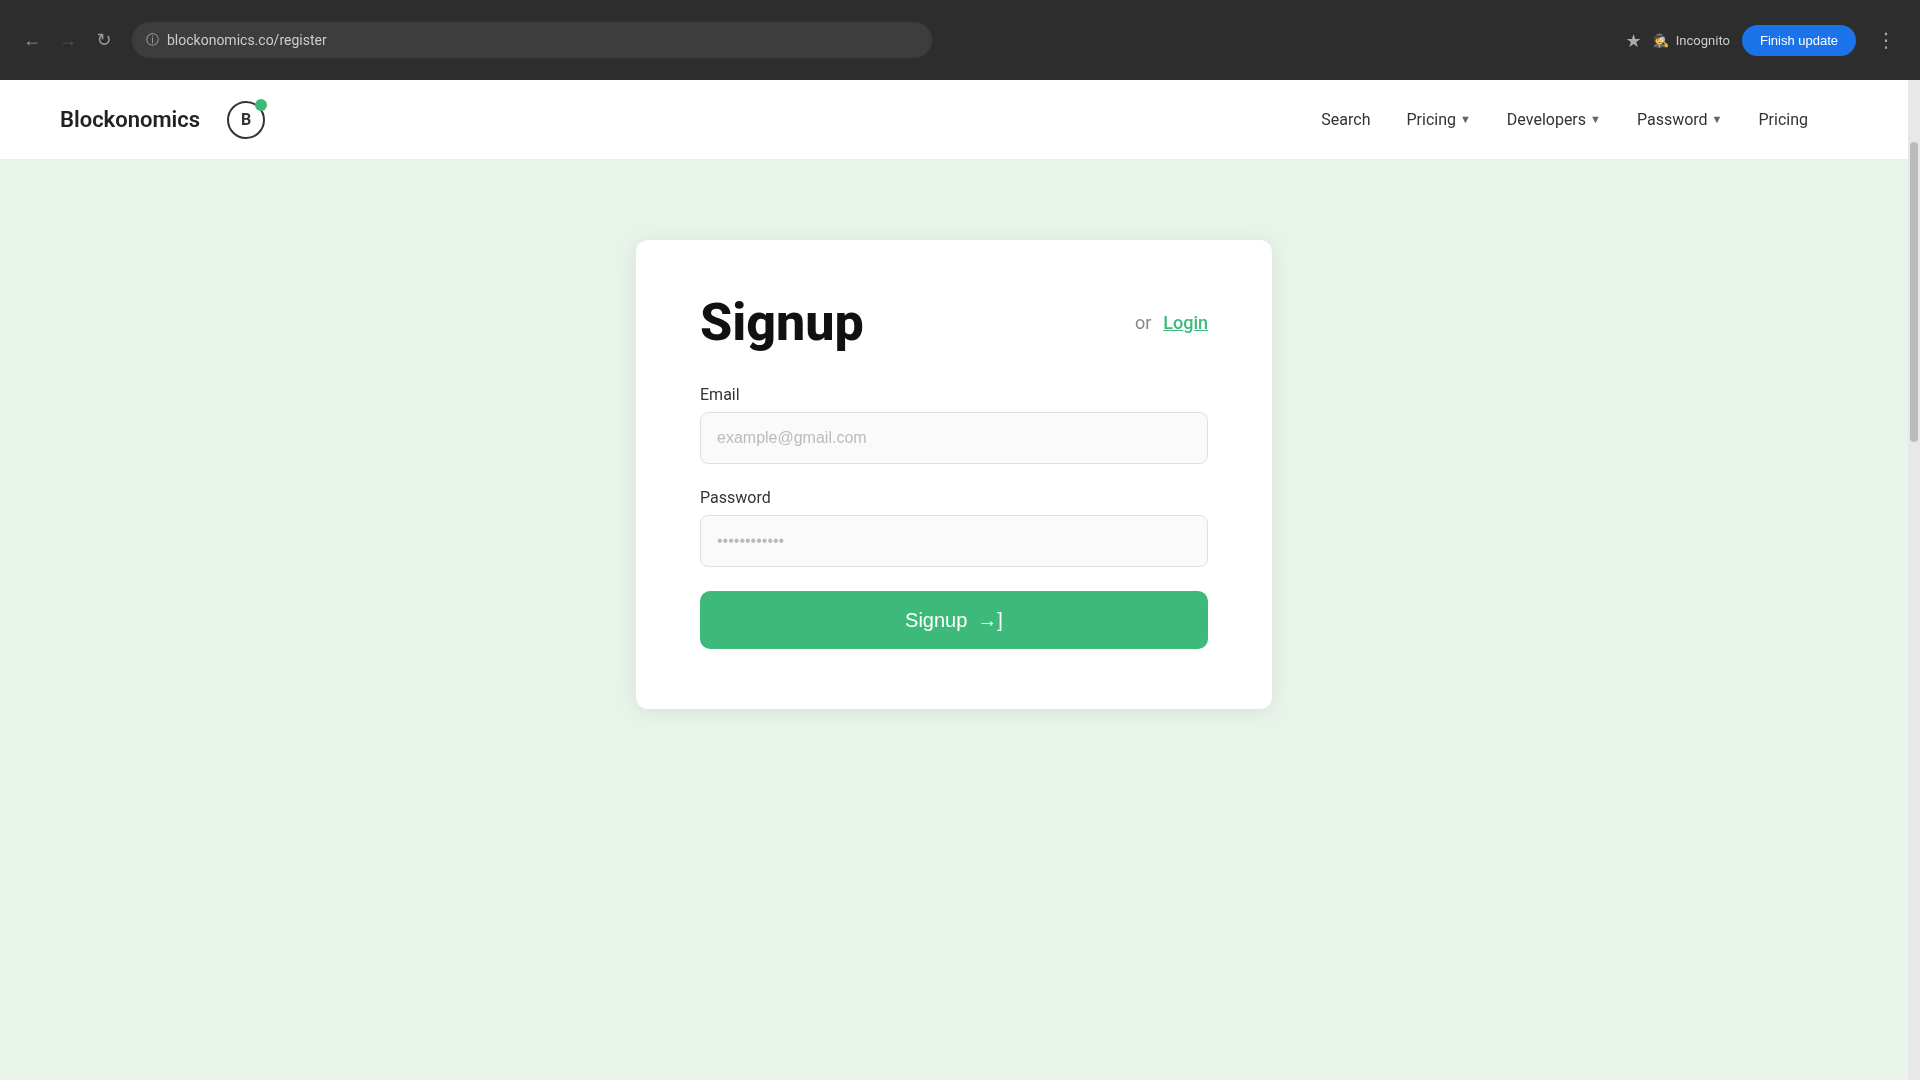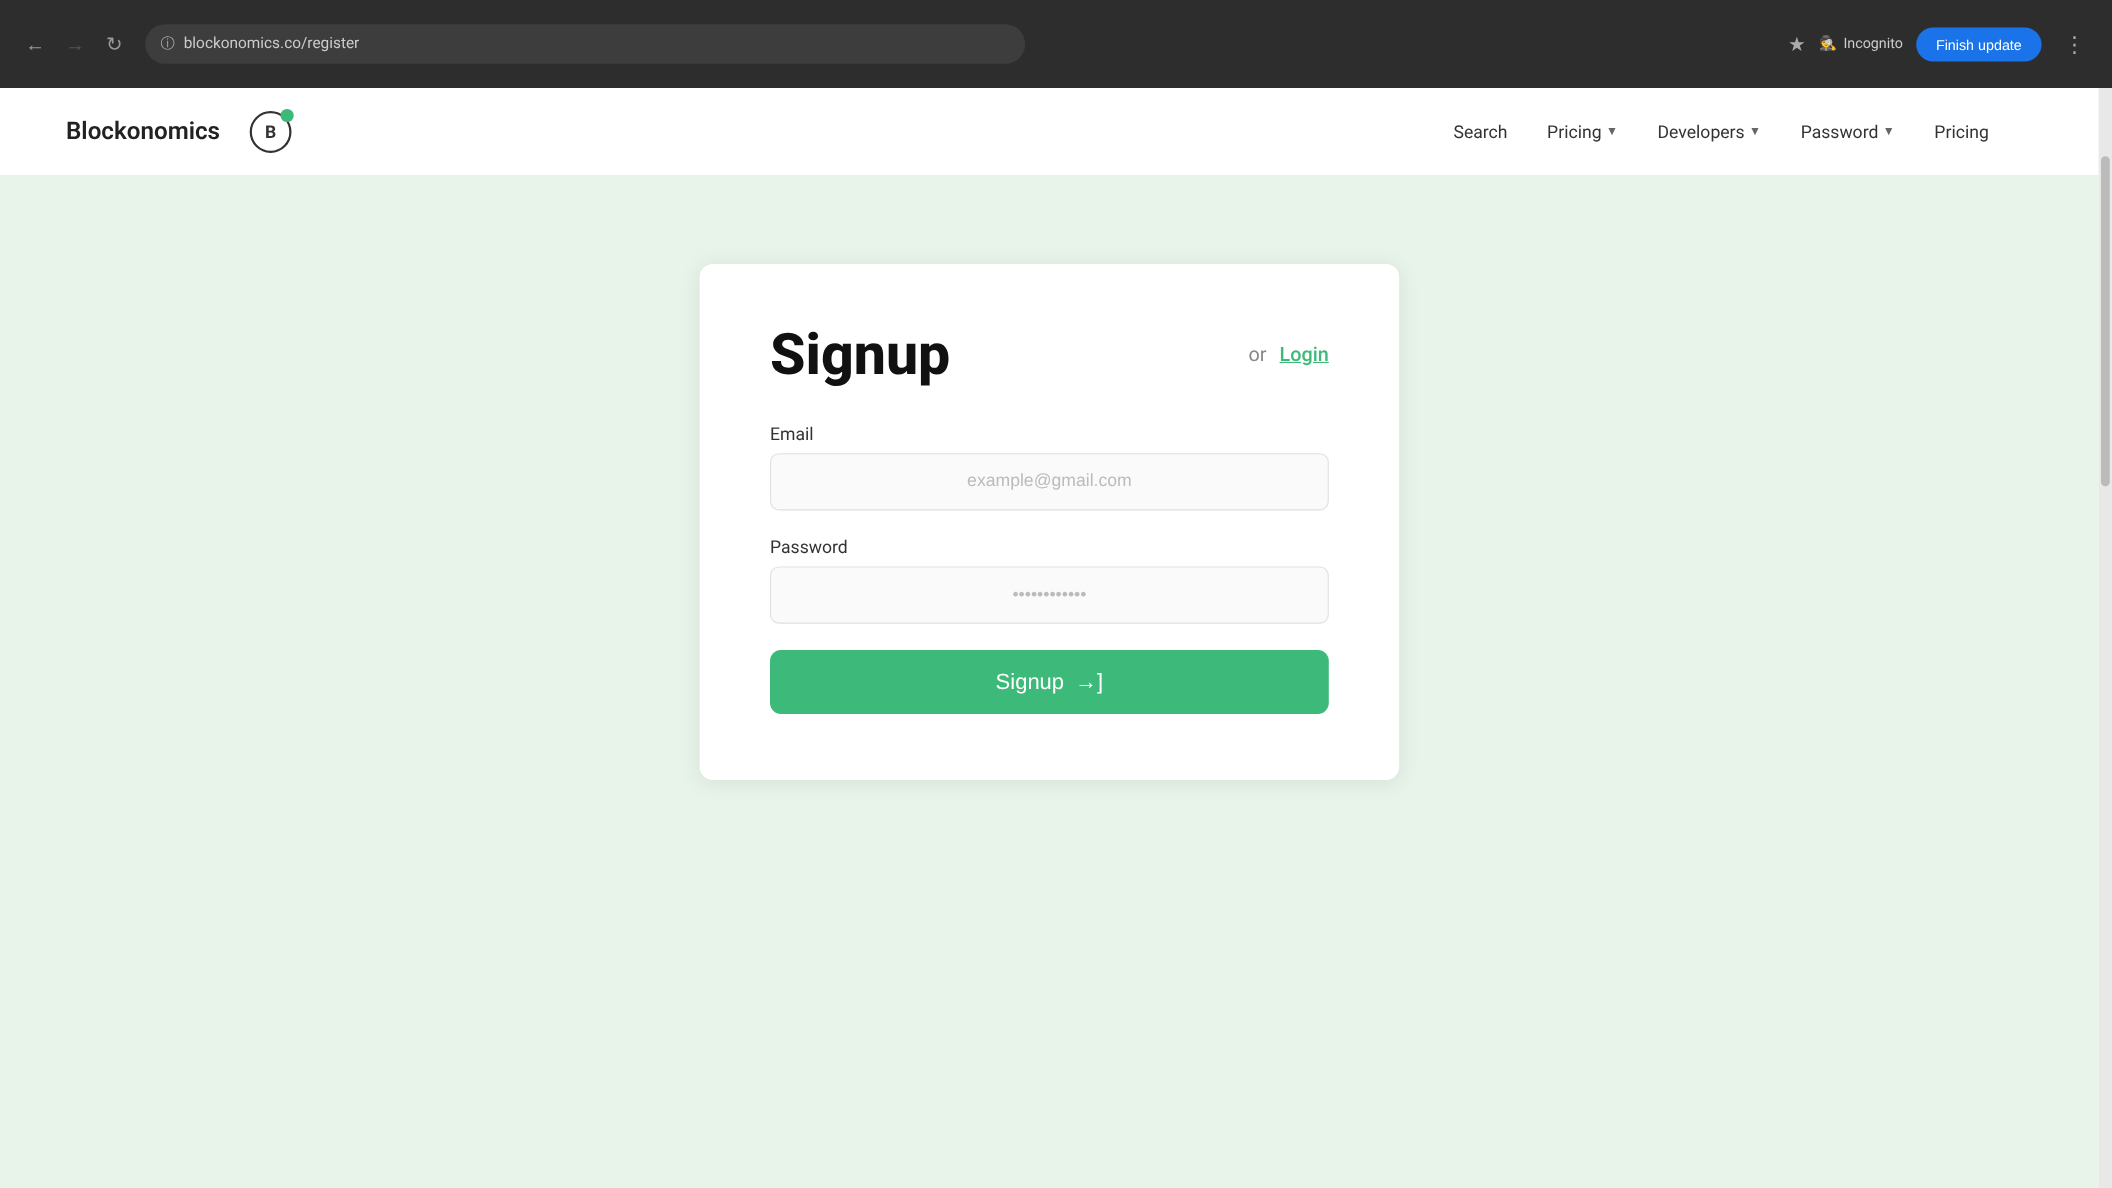--- a/index.html
+++ b/index.html
@@ -298,21 +298,20 @@
     .form-input {
       width: 100%;
       height: 52px;
       border: 1.5px solid #e0e0e0;
       border-radius: 8px;
       padding: 0 16px;
       font-size: 16px;
       color: #aaa;
       background: #fafafa;
       outline: none;
-      text-align: center;
     }
 
     .form-input::placeholder {
       color: #bbb;
     }
 
     .btn-signup-form {
       width: 100%;
       height: 58px;
       background: #3dba7a;

